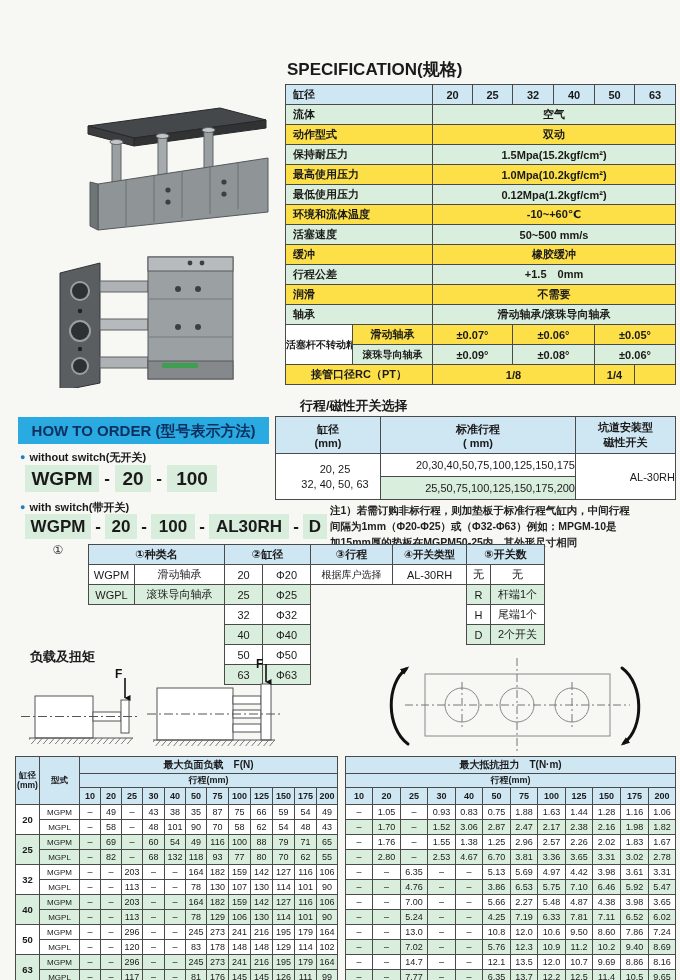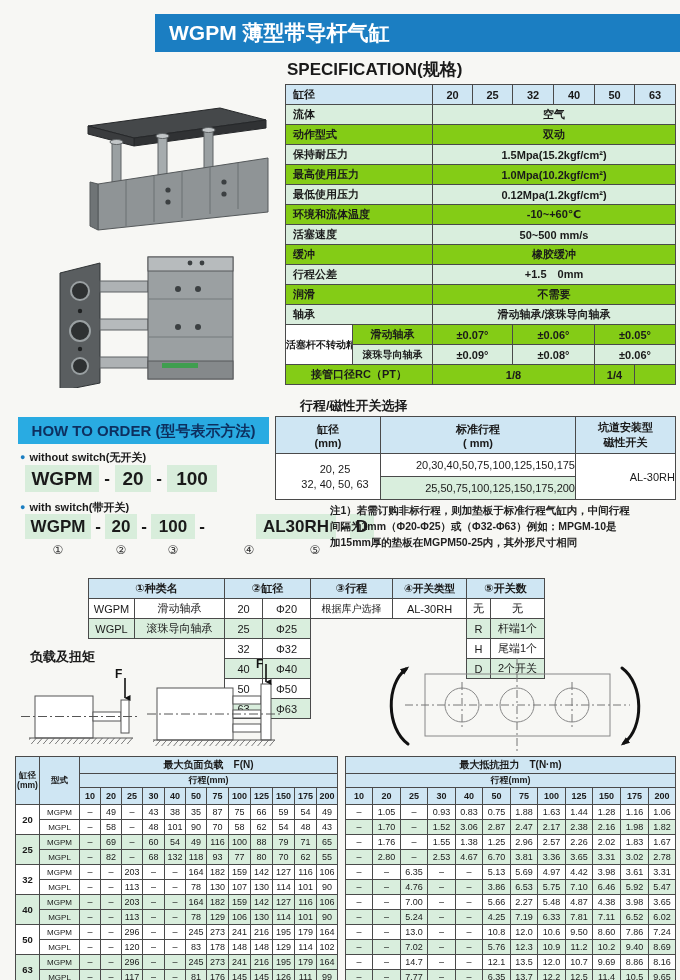--- a/index.html
+++ b/index.html
@@ -11,21 +11,21 @@
   
   .spec-heading{position:absolute;left:287px;top:58px;font-size:17px;font-weight:bold;text-align:right;}
   table{border-collapse:collapse;table-layout:fixed;}
   td,th{border:1px solid #4a4a4a;font-size:11px;padding:0;overflow:hidden;white-space:nowrap;}
   .spec{position:absolute;left:285px;top:84px;width:390px;}
   .spec td{height:19px;text-align:center;font-weight:bold;}
   .spec td.lab{text-align:left;padding-left:7px;}
   .spec td.cc{text-align:center;padding-left:0;}
   .spec tr.hb td{background:#cfe6f3;}
   .spec tr.gr td{background:#d9eedd;}
-  .spec tr.wh td{background:#84cc16;}
+  .spec tr.wh td{background:#fde047;}
   .spec td.keepw{background:#ffffff !important;}
   
   .photo{position:absolute;}
   
   .order-banner{position:absolute;left:18px;top:417px;width:251px;height:27px;background:#29abe2;
                 color:#0d2f5f;font-size:15px;font-weight:bold;line-height:27px;text-align:center;}
   .bullet-line{position:absolute;font-size:11px;font-weight:bold;}
   .bullet-line .dot{color:#1b7ec2;font-size:9px;vertical-align:1px;margin-right:4px;}
   .order-row{position:absolute;display:flex;align-items:center;}
   .obox{background:#d8eddb;text-align:center;font-weight:bold;}
@@ -37,21 +37,21 @@
   
   .stroke-heading{position:absolute;left:276px;top:397px;font-size:13px;font-weight:bold;margin-left:24px;}
   .strokesel{position:absolute;left:275px;top:416px;width:400px;}
   .strokesel th{background:#cfe6f3;font-size:11px;font-weight:bold;white-space:pre-line;height:36px;}
   .strokesel td{height:22px;text-align:right;background:#fff;}
   .strokesel td.bore{white-space:pre-line;text-align:center;padding-left:14px;line-height:1.3;}
   .strokesel td.grn{background:#d9eedd;}
   .note{position:absolute;left:330px;top:503px;width:348px;font-size:10.5px;line-height:1.5;
         white-space:pre-line;color:#222;font-weight:bold;}
   
-  .breakdown{position:absolute;left:88px;top:578px;display:flex;align-items:flex-start;}
+  .breakdown{position:absolute;left:88px;top:544px;display:flex;align-items:flex-start;}
   .breakdown table{margin-right:-1px;}
   .breakdown th{background:#cfe6f3;height:19px;font-weight:bold;}
   .breakdown td{height:19px;text-align:center;}
   .breakdown tr.w td{background:#fff;}
   .breakdown tr.g td{background:#d9eedd;}
   
   .load-heading{position:absolute;left:30px;top:648px;font-size:13px;font-weight:bold;}
   .diag{position:absolute;}
   .datatable{position:absolute;top:756px;}
   .datatable th{background:#cfe6f3;font-weight:bold;}
@@ -65,21 +65,20 @@
   .datatable tr.w td{background:#fff;}
   .datatable tr.g td{background:#d9eedd;}
   #load-table{left:15px;width:322px;}
   #torque-table{left:345px;width:330px;}
 </style>
 </head>
 <body>
 
 <div class="page">
 
-  <div class="banner">WGPM 薄型带导杆气缸</div>
 
   <div class="spec-heading">SPECIFICATION(规格)</div>
 
   <svg class="photo" style="left:70px;top:98px;" width="205" height="135" viewBox="0 0 205 135">
     <polygon points="18,28 150,10 196,22 64,40" fill="#45484a" stroke="#26282a"></polygon>
     <polygon points="64,40 196,22 196,30 64,48" fill="#303234" stroke="#26282a"></polygon>
     <polygon points="18,28 64,40 64,48 18,36" fill="#3a3c3e" stroke="#26282a"></polygon>
     <g>
       <rect x="42" y="44" width="9" height="46" fill="#9aa0a2" stroke="#5e6264"></rect>
       <rect x="88" y="38" width="9" height="46" fill="#a6acae" stroke="#5e6264"></rect>
@@ -234,21 +233,21 @@
     <span class="obox" style="width:50px;">100</span>
   </div>
   <div class="bullet-line" style="left:20px;top:500px;"><span class="dot">●</span><span>with switch(带开关)</span></div>
   <div class="order-row r2" style="left:25px;top:514px;">
     <span class="obox" style="width:66px;">WGPM</span>
     <span class="osep" style="width:14px;">-</span>
     <span class="obox" style="width:32px;">20</span>
     <span class="osep" style="width:14px;">-</span>
     <span class="obox" style="width:44px;">100</span>
     <span class="osep" style="width:14px;">-</span>
-    <span class="obox" style="width:80px;margin-left:47px;">AL30RH</span>
+    <span class="obox" style="width:80px;">AL30RH</span>
     <span class="osep" style="width:14px;">-</span>
     <span class="obox" style="width:24px;">D</span>
   </div>
   <div class="onum" style="left:25px;top:543px;">
     <span style="width:66px;">①</span>
     <span style="width:14px;"></span>
     <span style="width:32px;">②</span>
     <span style="width:14px;"></span>
     <span style="width:44px;">③</span>
     <span style="width:14px;"></span>

